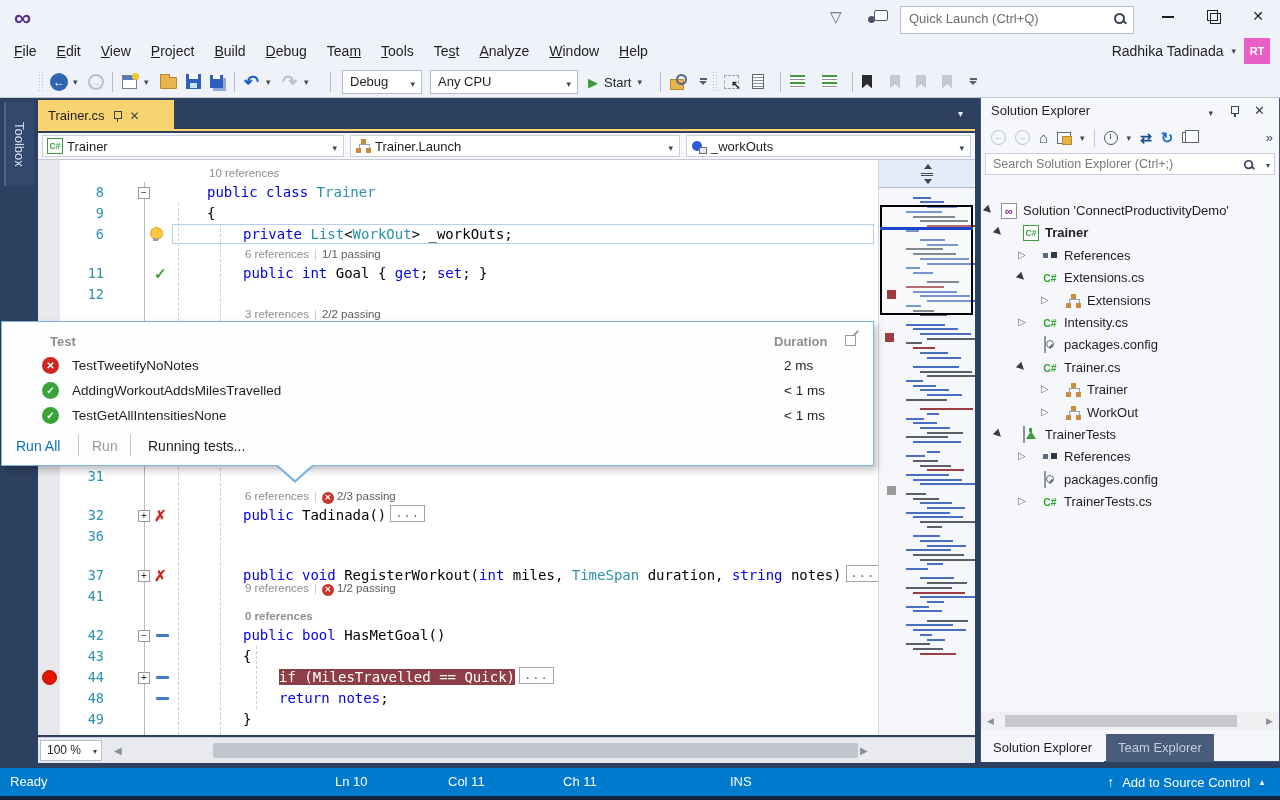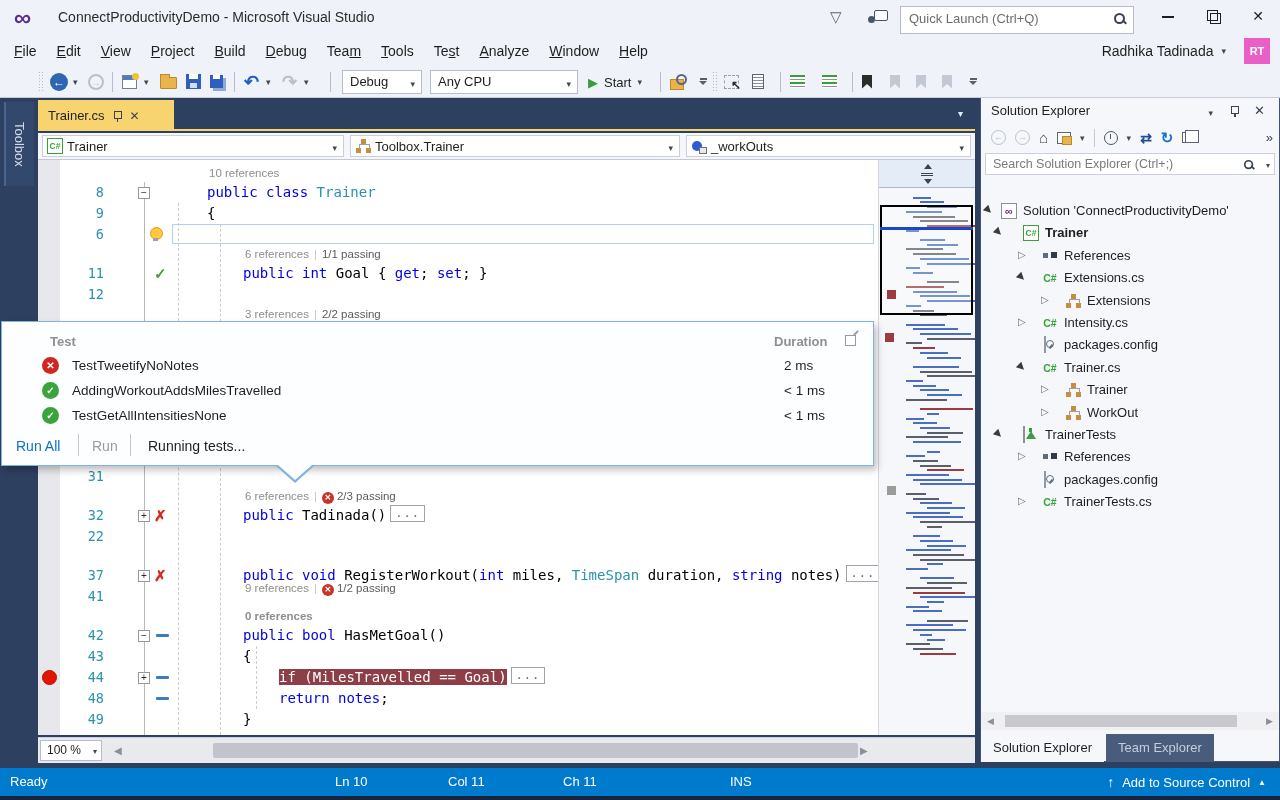--- a/index.html
+++ b/index.html
@@ -29,21 +29,21 @@
   .wb-close { left:1236px; font-size:14px; color:#1E1E1E; line-height:32px; }
 
   
   .menubar { position:absolute; left:0; top:36px; width:1280px; height:30px; background:#EFF2F9; }
   .menus { position:absolute; left:4px; top:0; display:flex; height:30px; }
   .menu-item { padding:0 10px; line-height:30px; font-size:14px; color:#1E1E1E; cursor:default; }
   .menu-item u { text-decoration:underline; }
   .user-area { position:absolute; right:10px; top:0; height:30px; display:flex; align-items:center; gap:8px; }
   .user-name { font-size:14px; color:#1E1E1E; }
   .car { font-size:9px; color:#404754; }
-  .avatar { width:26px; height:26px; background:#E95FC5; color:#fff; font-size:11px; font-weight:bold; text-align:center; line-height:26px;margin-left:10px; }
+  .avatar { width:26px; height:26px; background:#E95FC5; color:#fff; font-size:11px; font-weight:bold; text-align:center; line-height:26px; }
 
   
   .toolbar { position:absolute; left:0; top:66px; width:1280px; height:32px; background:#EFF2F9; border-bottom:1px solid #C3CAD6; }
   .tbi { position:absolute; top:0; height:31px; display:flex; align-items:center; justify-content:center; }
   .grip { width:6px; background-image:radial-gradient(#B4BAC6 1px, transparent 1px); background-size:3px 3px; height:22px; margin-top:5px; }
   .tsep { position:absolute; top:6px; width:1px; height:20px; background:#B7BCC8; }
   .i-back { width:18px; height:18px; border-radius:50%; background:#2E66B0; color:#fff; font-size:12px; line-height:18px; text-align:center; }
   .i-fwd { width:16px; height:16px; border-radius:50%; border:2px solid #B9C0CC; color:#B9C0CC; font-size:10px; line-height:13px; text-align:center; }
   .i-newproj { position:relative; width:15px; height:14px; border:1px solid #7A7E87; background:#fff; }
   .i-newproj::before { content:""; position:absolute; left:0; top:0; width:100%; height:4px; background:#4F7DBE; }
@@ -230,21 +230,20 @@
   .sb-caret { font-size:8px; }
   .bottom-edge { position:absolute; left:0; top:796px; width:1280px; height:4px; background:#16243D; }
 </style>
 </head>
 <body>
 
 <div class="app">
 
   <div class="titlebar">
     <span class="vs-logo">∞</span>
-    <span class="win-title">ConnectProductivityDemo - Microsoft Visual Studio</span>
     <span class="i-funnel">▽</span>
     <span class="i-feedback"></span>
     <div class="quick-launch">
       <input placeholder="Quick Launch (Ctrl+Q)" style="">
       <span class="mag ql-mag"></span>
     </div>
     <span class="winbtn wb-min"></span>
     <span class="winbtn wb-max"></span>
     <span class="winbtn wb-close">✕</span>
   </div>
@@ -365,21 +364,21 @@
       </div>
 
       <div class="navbar">
         <div class="nav-combo nc1">
           <span class="ticon ico-csproj" style="left:4px;top:2px">C#</span>
           <span class="nv">Trainer</span>
             <span class="car">▾</span>
         </div>
         <div class="nav-combo nc2">
           <span class="ticon ico-class" style="left:4px;top:2px"></span>
-          <span class="nv">Toolbox.Trainer</span><span class="car">▾</span>
+          <span class="nv">Trainer.Launch</span><span class="car">▾</span>
         </div>
         <div class="nav-combo nc3">
           <span class="ticon ico-field" style="left:4px;top:2px"></span>
           <span class="nv">_workOuts</span><span class="car">▾</span>
         </div>
       </div>
 
       <div class="codearea">
         <div class="ind-margin"></div>
         <div class="fold-connector"></div>
@@ -396,20 +395,21 @@
               <span class="codeline" style="left: 169px;"><span><span class="seg-k">public</span><span class="seg-n"> </span><span class="seg-k">class</span><span class="seg-n"> </span><span class="seg-t">Trainer</span></span></span>
             </div>
             <div class="crow" style="top: 43px; height: 21px;">
               <span class="lnum">9</span>
               <span class="codeline" style="left: 169px;"><span><span class="seg-n">{</span></span></span>
             </div>
             <div class="crow" style="top: 64px; height: 21px;">
               <div class="curline"></div>
               <span class="lnum">6</span>
               <span class="g-bulb"></span>
+              <span class="codeline" style="left: 205px;"><span><span class="seg-k">private</span><span class="seg-n"> </span><span class="seg-t">List</span><span class="seg-n">&lt;</span><span class="seg-t">WorkOut</span><span class="seg-n">&gt; _workOuts;</span></span></span>
             </div>
             <div class="crow" style="top: 85px; height: 18px;">
               <span class="lens" style="left: 207px;"><span>6 references</span><span class="lsep">|</span><span class="lpass">1/1 passing</span></span>
             </div>
             <div class="crow" style="top: 103px; height: 21px;">
               <span class="lnum">11</span>
               <span class="g-check">✓</span>
               <span class="codeline" style="left: 205px;"><span><span class="seg-k">public</span><span class="seg-n"> </span><span class="seg-k">int</span><span class="seg-n"> Goal { </span><span class="seg-k">get</span><span class="seg-n">; </span><span class="seg-k">set</span><span class="seg-n">; }</span></span></span>
             </div>
             <div class="crow" style="top: 124px; height: 21px;">
@@ -426,21 +426,21 @@
             <div class="crow" style="top: 327px; height: 18px;">
               <span class="lens" style="left: 207px;"><span>6 references</span><span class="lsep">|</span><span class="lens-fail-ico">✕</span><span class="lpass">2/3 passing</span></span>
             </div>
             <div class="crow" style="top: 345px; height: 21px;">
               <span class="lnum">32</span>
               <span class="foldbox">+</span>
               <span class="g-fail">✗</span>
               <span class="codeline" style="left: 205px;"><span><span class="seg-k">public</span><span class="seg-n"> Tadinada()</span></span><span class="cbox">...</span></span>
             </div>
             <div class="crow" style="top: 366px; height: 21px;">
-              <span class="lnum">22</span>
+              <span class="lnum">36</span>
               <span class="codeline" style="left: 205px;"><span></span></span>
             </div>
             <div class="crow" style="top: 387px; height: 18px;">
               <span class="lens" style="left: 207px; margin-top: 32px;"><span>9 references</span><span class="lsep">|</span><span class="lens-fail-ico">✕</span><span class="lpass">1/2 passing</span></span>
             </div>
             <div class="crow" style="top: 405px; height: 21px;">
               <span class="lnum">37</span>
               <span class="foldbox">+</span>
               <span class="g-fail">✗</span>
               <span class="codeline" style="left: 205px;"><span><span class="seg-k">public</span><span class="seg-n"> </span><span class="seg-k">void</span><span class="seg-n"> RegisterWorkout(</span><span class="seg-k">int</span><span class="seg-n"> miles, </span><span class="seg-t">TimeSpan</span><span class="seg-n"> duration, </span><span class="seg-k">string</span><span class="seg-n"> notes)</span></span><span class="cbox">...</span></span>
@@ -460,21 +460,21 @@
             </div>
             <div class="crow" style="top: 486px; height: 21px;">
               <span class="lnum">43</span>
               <span class="codeline" style="left: 205px;"><span><span class="seg-n">{</span></span></span>
             </div>
             <div class="crow" style="top: 507px; height: 21px;">
               <span class="g-bp"></span>
               <span class="lnum">44</span>
               <span class="foldbox">+</span>
               <span class="g-dash"></span>
-              <span class="codeline" style="left: 241px;"><span class="hlband"><span class="seg-w">if (MilesTravelled == Goal)</span></span><span class="cbox">...</span></span>
+              <span class="codeline" style="left: 241px;"><span class="hlband"><span class="seg-w">if (MilesTravelled == Quick)</span></span><span class="cbox">...</span></span>
             </div>
             <div class="crow" style="top: 528px; height: 21px;">
               <span class="lnum">48</span>
               <span class="g-dash"></span>
               <span class="codeline" style="left: 241px;"><span><span class="seg-k">return</span><span class="seg-n"> </span><span class="seg-k">notes</span><span class="seg-n">;</span></span></span>
             </div>
             <div class="crow" style="top: 549px; height: 21px;">
               <span class="lnum">49</span>
               <span class="codeline" style="left: 205px;"><span><span class="seg-n">}</span></span></span>
             </div>

